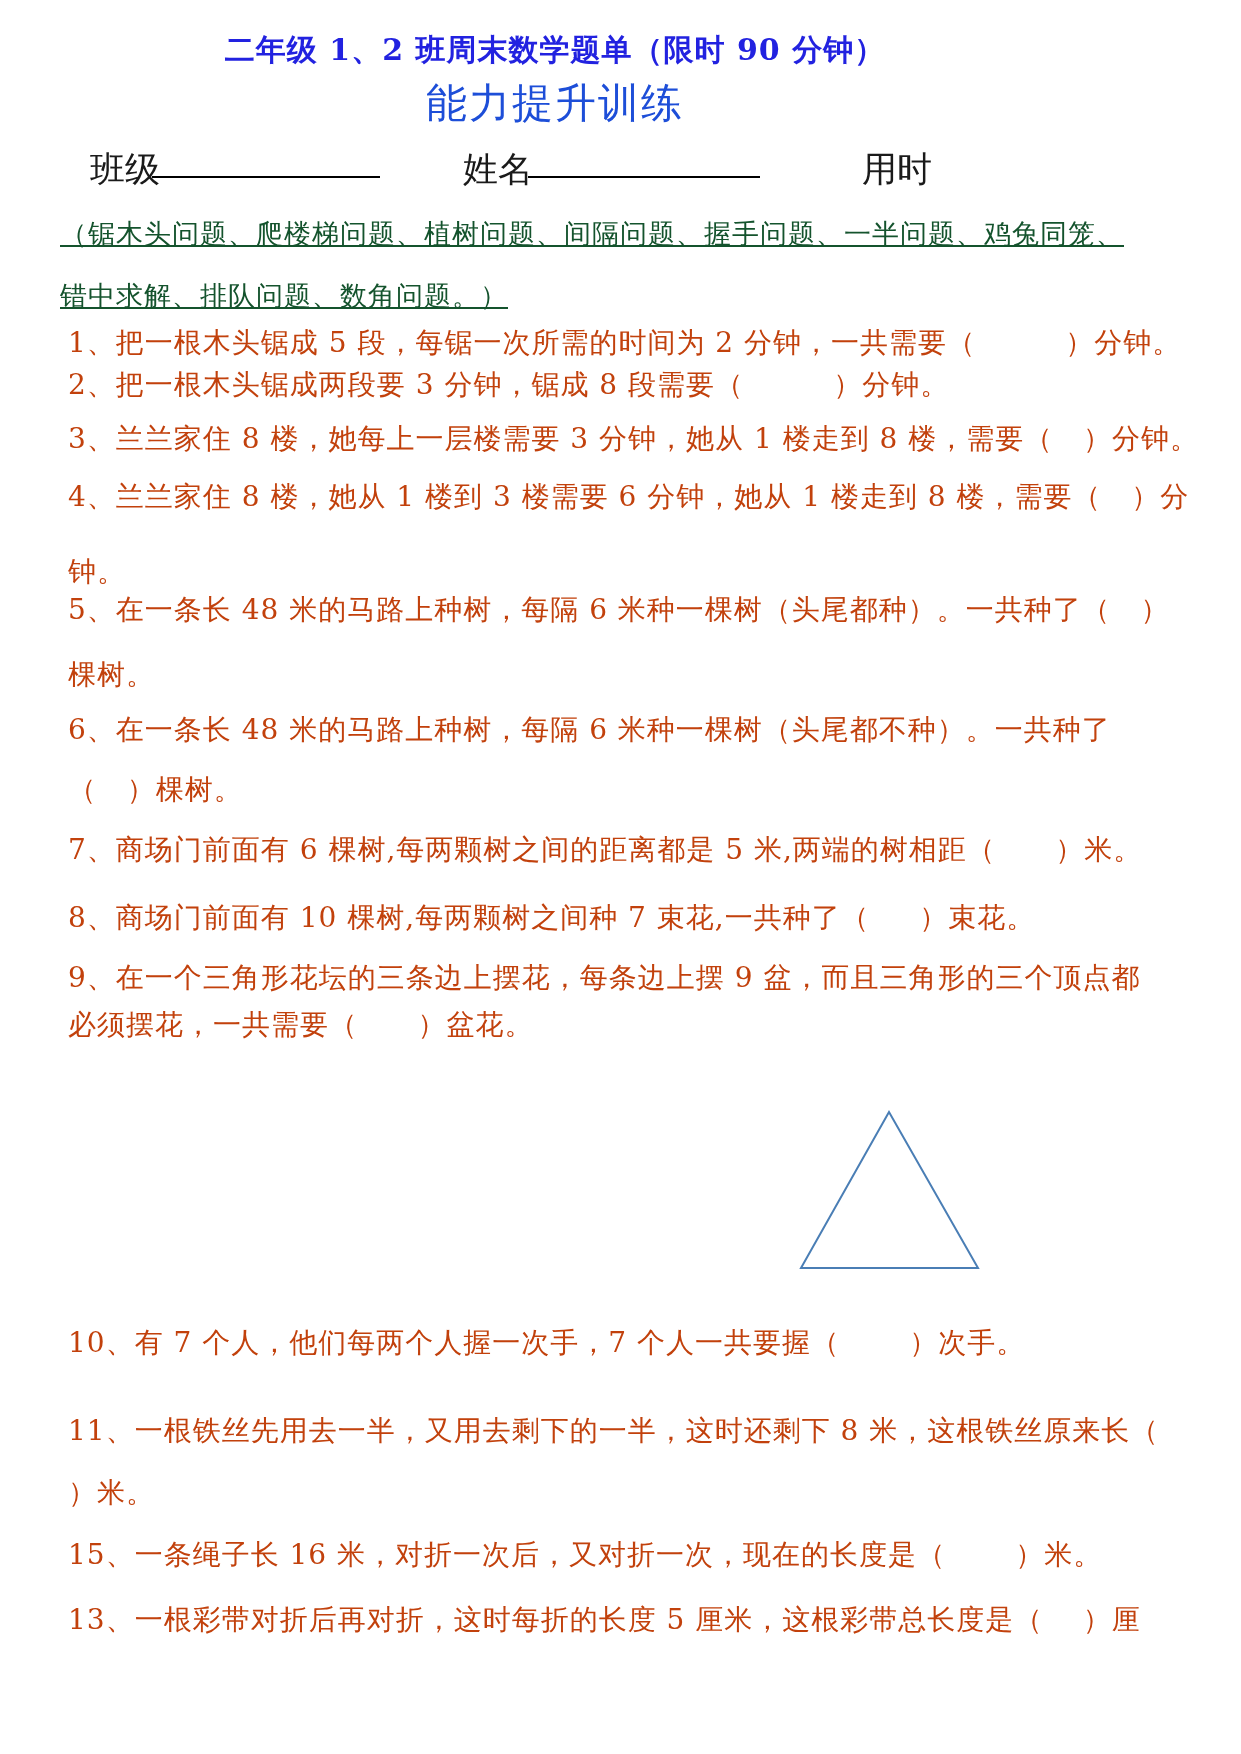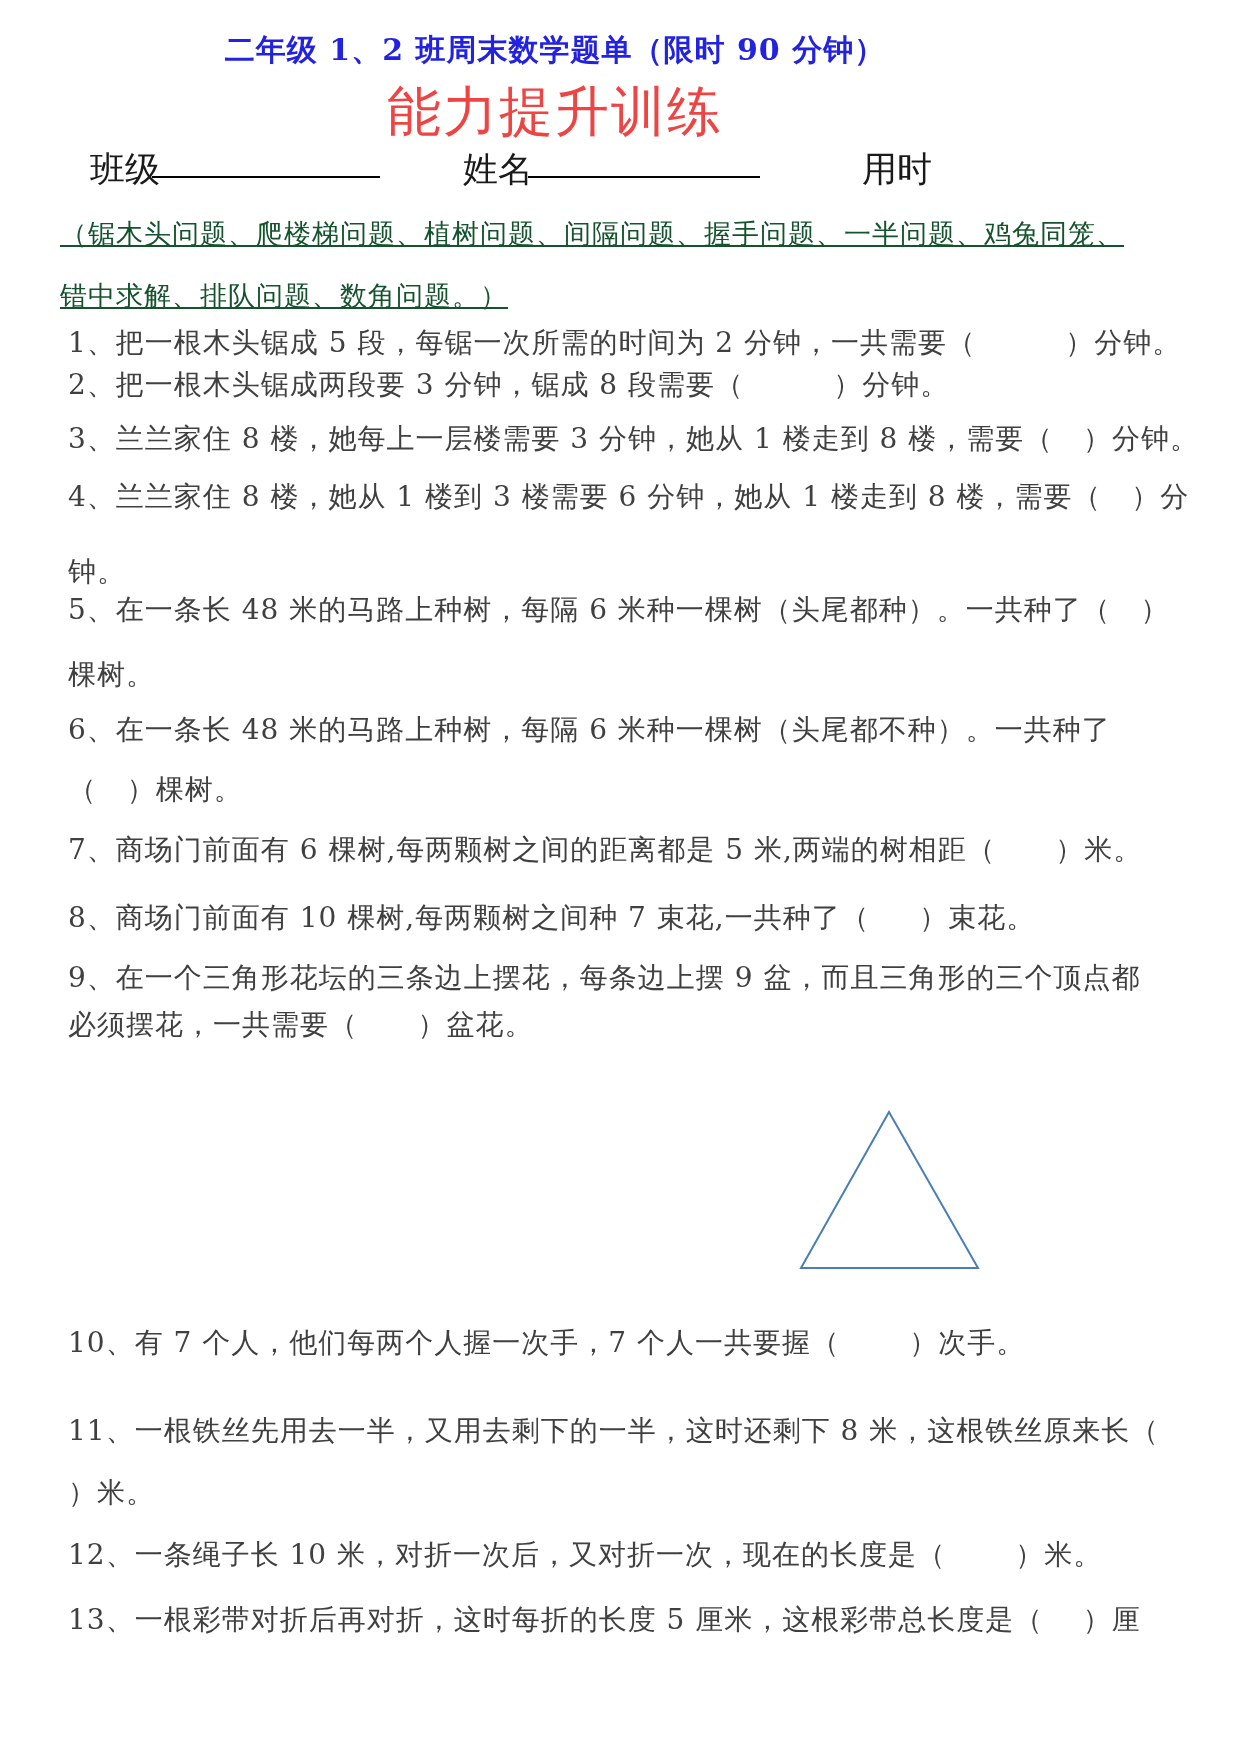--- a/index.html
+++ b/index.html
@@ -24,23 +24,23 @@
   .hdr1 {
     top: 30px;
     font-size: 30px;
     font-weight: 700;
     color: #2222e0;
     letter-spacing: 1px;
     white-space: pre;
   }
   .hdr2 {
     top: 76px;
-    font-size: 54px;
+    font-size: 41px;
     font-weight: 500;
-    color: #ef4444;
+    color: #1d4ed8;
     letter-spacing: 2px;
     white-space: pre;
   }
   .form-label {
     top: 146px;
     font-size: 35px;
     white-space: pre;
   }
   .blank-line {
     top: 146px;
@@ -53,21 +53,21 @@
     color: #14532d;
     letter-spacing: 1px;
     white-space: pre;
     text-decoration: underline;
   }
   .qline {
     left: 68px;
     font-size: 28px;
     letter-spacing: 1px;
     white-space: pre;
-    color: #404040;
+    color: #c2410c;
     text-align: right;
   }
   .triangle-svg {
     left: 790px;
     top: 1103px;
   }
 </style>
 </head>
 <body>
 
@@ -92,18 +92,18 @@
 <div class="abs qline" style="top:656px">棵树。</div>
 <div class="abs qline" style="top:711px">6、在一条长 48 米的马路上种树，每隔 6 米种一棵树（头尾都不种）。一共种了</div>
 <div class="abs qline" style="top:771px">（   ）棵树。</div>
 <div class="abs qline" style="top:831px">7、商场门前面有 6 棵树,每两颗树之间的距离都是 5 米,两端的树相距（      ）米。</div>
 <div class="abs qline" style="top:899px">8、商场门前面有 10 棵树,每两颗树之间种 7 束花,一共种了（     ）束花。</div>
 <div class="abs qline" style="top:959px">9、在一个三角形花坛的三条边上摆花，每条边上摆 9 盆，而且三角形的三个顶点都</div>
 <div class="abs qline" style="top:1006px">必须摆花，一共需要（      ）盆花。</div>
 <div class="abs qline" style="top:1324px">10、有 7 个人，他们每两个人握一次手，7 个人一共要握（       ）次手。</div>
 <div class="abs qline" style="top:1412px">11、一根铁丝先用去一半，又用去剩下的一半，这时还剩下 8 米，这根铁丝原来长（</div>
 <div class="abs qline" style="top:1474px">）米。</div>
-<div class="abs qline" style="top:1536px">12、一条绳子长 10 米，对折一次后，又对折一次，现在的长度是（       ）米。</div>
+<div class="abs qline" style="top:1536px">15、一条绳子长 16 米，对折一次后，又对折一次，现在的长度是（       ）米。</div>
 <div class="abs qline" style="top:1601px">13、一根彩带对折后再对折，这时每折的长度 5 厘米，这根彩带总长度是（    ）厘</div>
 
 <svg class="abs triangle-svg" width="200" height="175" viewBox="0 0 200 175">
   <polygon points="99,9 11,165 188,165" fill="none" stroke="#4a7eb5" stroke-width="2"></polygon>
 </svg>
 
 </body></html>

